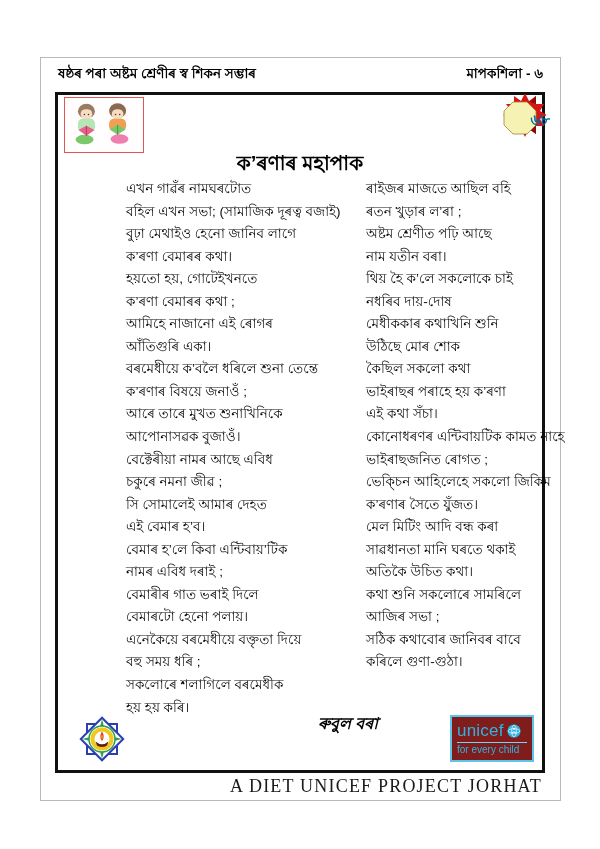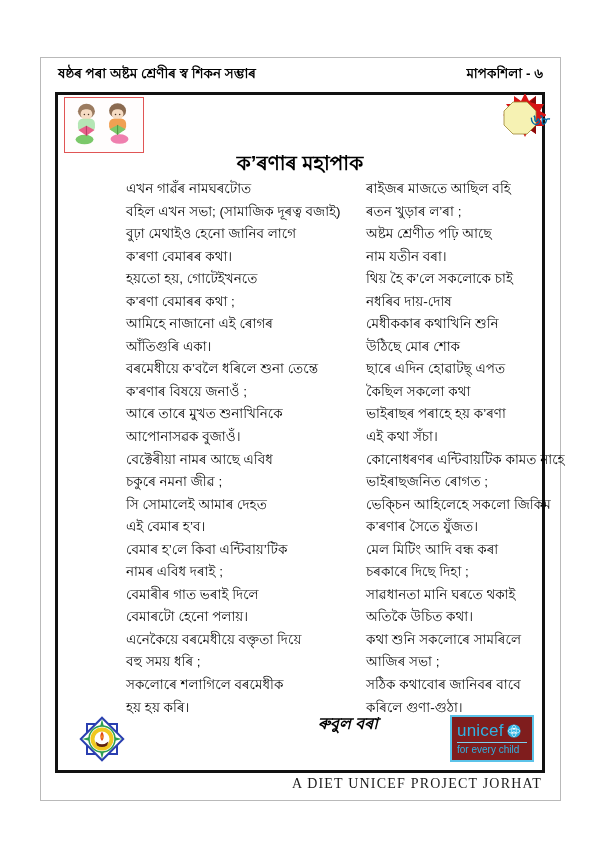--- a/index.html
+++ b/index.html
@@ -55,21 +55,21 @@
   }
   .unicef-row { display:flex; align-items:center; gap:2px; }
   .unicef-word {
     font-size:17px; color:#2fb3e3; letter-spacing:0.2px; line-height:18px;
     font-family:"Liberation Sans",sans-serif;
   }
   .unicef-rule { height:1px; background:#7dd0ee; margin:2px 0 1px 0; }
   .unicef-tagline { font-size:10px; color:#2fb3e3; line-height:11px; white-space:nowrap; }
   .footer {
     top:776px; right:58px; font-family:"Liberation Serif","DejaVu Serif",serif;
-    font-size:14px; letter-spacing:1.2px; color:#1a1a1a; white-space:nowrap;
+    font-size:18px; letter-spacing:1.2px; color:#1a1a1a; white-space:nowrap;
   }
 </style>
 </head>
 <body>
 
 <div class="abs outer-box"></div>
 
 <div class="abs header-left">ষষ্ঠৰ পৰা অষ্টম শ্ৰেণীৰ স্ব শিকন সম্ভাৰ</div>
 <div class="abs header-right">মাপকশিলা - ৬</div>
 
@@ -142,30 +142,28 @@
   </div>
 <div class="abs poem-col poem-col-right">
     <div class="poem-line">ৰাইজৰ মাজতে আছিল বহি</div>
     <div class="poem-line">ৰতন খুড়াৰ ল’ৰা ;</div>
     <div class="poem-line">অষ্টম শ্ৰেণীত পঢ়ি আছে</div>
     <div class="poem-line">নাম যতীন বৰা।</div>
     <div class="poem-line">থিয় হৈ ক’লে সকলোকে চাই</div>
     <div class="poem-line">নধৰিব দায়-দোষ</div>
     <div class="poem-line">মেধীককাৰ কথাখিনি শুনি</div>
     <div class="poem-line">উঠিছে মোৰ শোক</div>
-    <div class="poem-line">ছাৰে এদিন হোৱাটছ্ এপত</div>
     <div class="poem-line">কৈছিল সকলো কথা</div>
     <div class="poem-line">ভাইৰাছৰ পৰাহে হয় ক’ৰণা</div>
     <div class="poem-line">এই কথা সঁচা।</div>
     <div class="poem-line">কোনোধৰণৰ এন্টিবায়টিক কামত নাহে</div>
     <div class="poem-line">ভাইৰাছজনিত ৰোগত ;</div>
     <div class="poem-line">ভেক্চিন আহিলেহে সকলো জিকিম</div>
     <div class="poem-line">ক’ৰণাৰ সৈতে যুঁজত।</div>
     <div class="poem-line">মেল মিটিং আদি বন্ধ কৰা</div>
-    <div class="poem-line">চৰকাৰে দিছে দিহা ;</div>
     <div class="poem-line">সাৱধানতা মানি ঘৰতে থকাই</div>
     <div class="poem-line">অতিকৈ উচিত কথা।</div>
     <div class="poem-line">কথা শুনি সকলোৰে সামৰিলে</div>
     <div class="poem-line">আজিৰ সভা ;</div>
     <div class="poem-line">সঠিক কথাবোৰ জানিবৰ বাবে</div>
     <div class="poem-line">কৰিলে গুণা-গুঠা।</div>
   </div>
 
 <div class="abs author">ৰুবুল বৰা</div>
 

